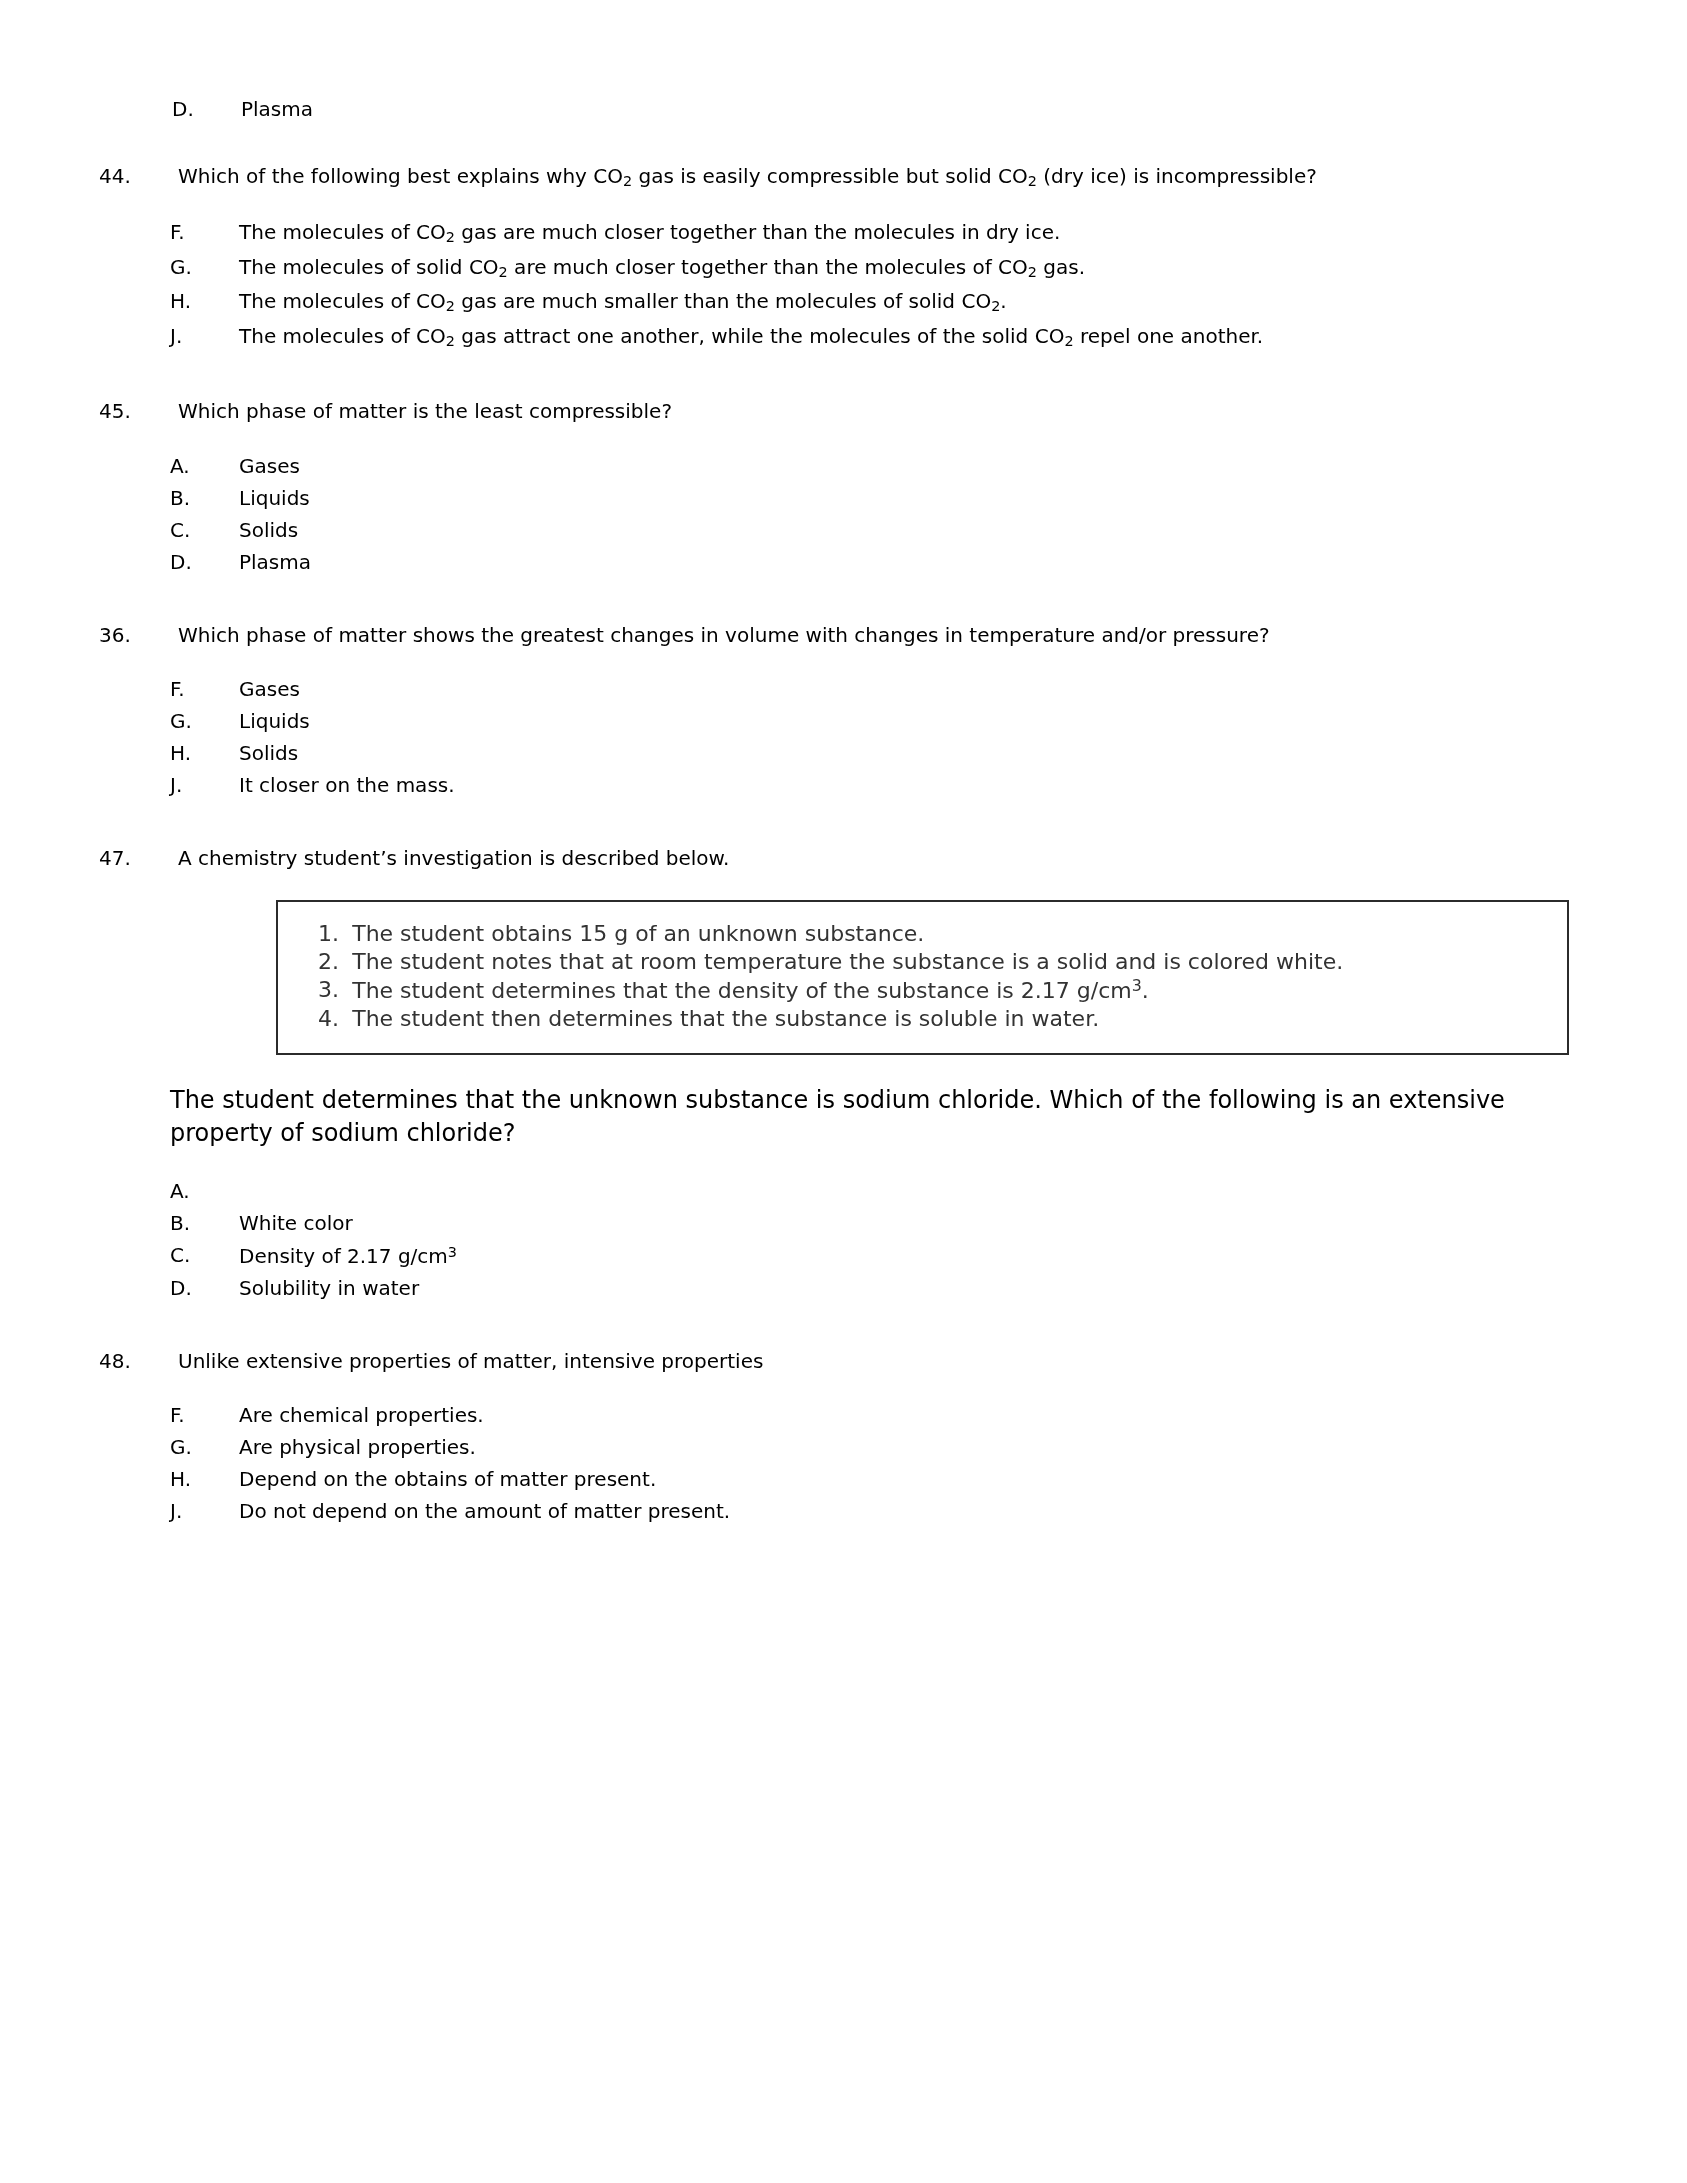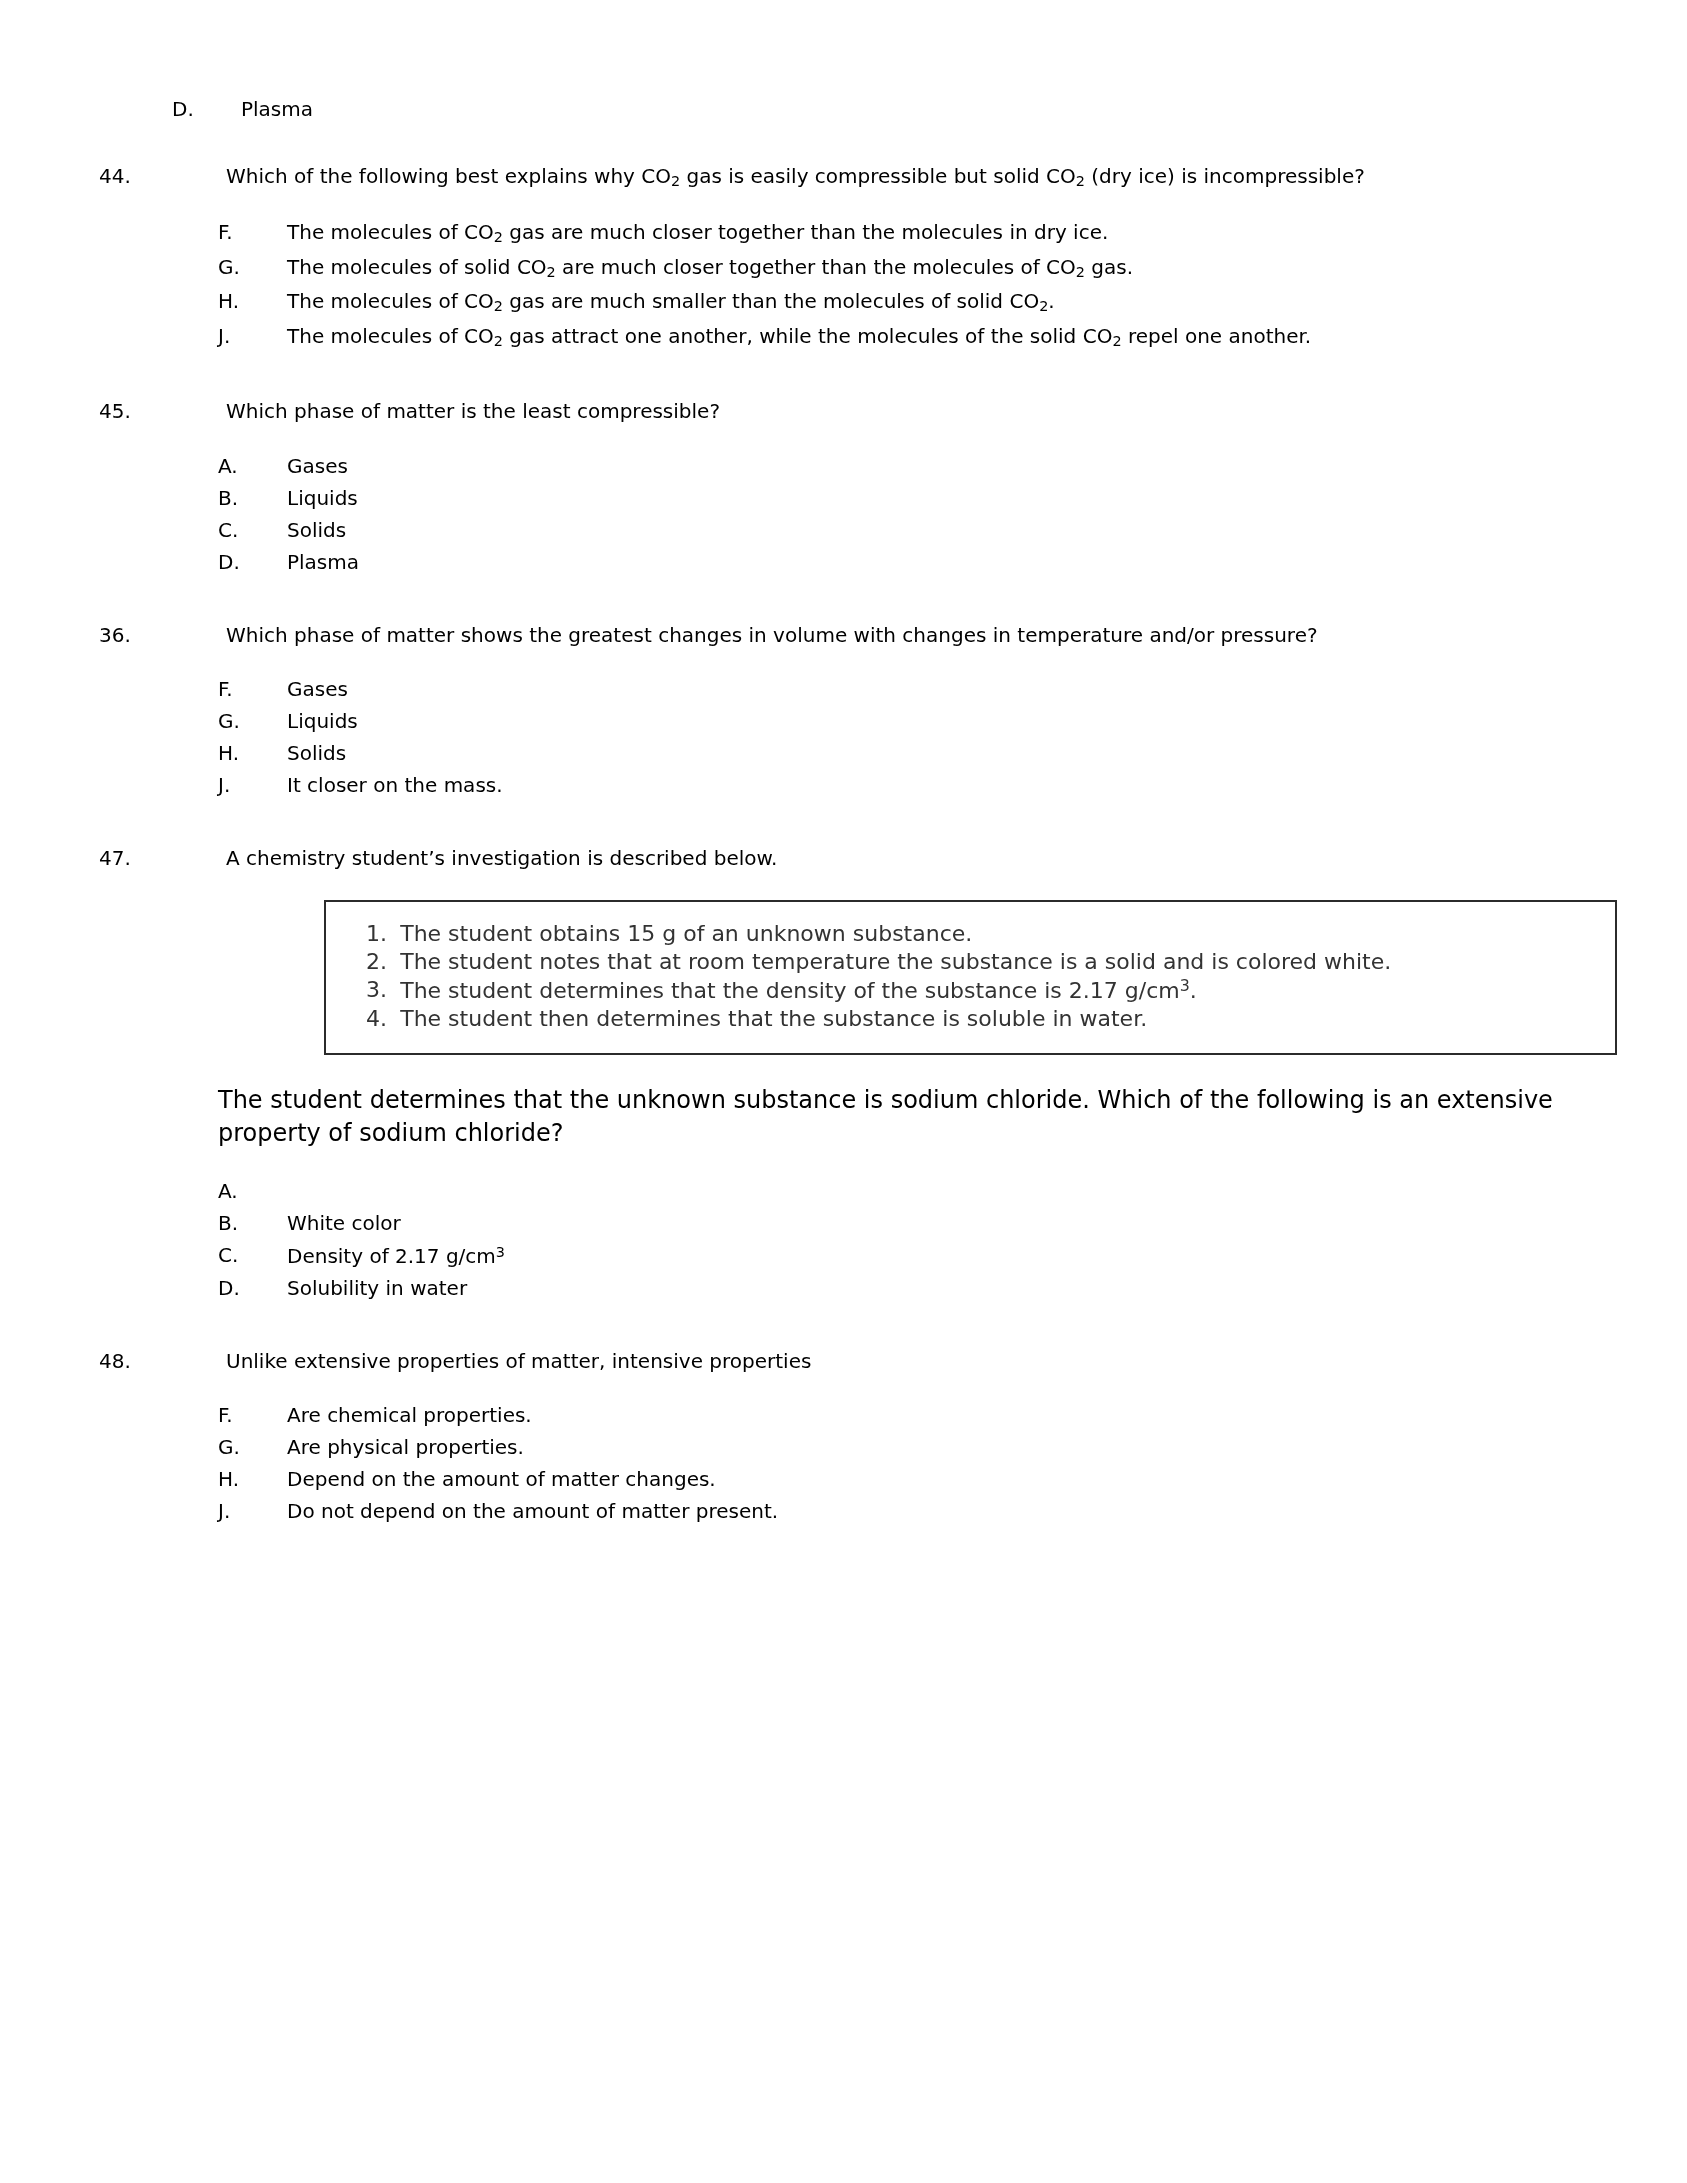--- a/index.html
+++ b/index.html
@@ -28,21 +28,20 @@
     display: flex;
   }
   .orphan-choice .lbl {
     width: 69px;
     flex: 0 0 69px;
   }
   .question {
     margin-top: 44px;
     display: flex;
     align-items: flex-start;
-    gap: 48px;
   }
   .q-num {
     width: 71px;
     flex: 0 0 71px;
     font-size: 20px;
     line-height: 1.38;
     text-align: left;
   }
   .q-body {
     flex: 1 1 auto;
@@ -245,21 +244,21 @@
             <div class="choice">
               <span class="lbl">F.</span>
               <span class="txt">Are chemical properties.</span>
             </div>
             <div class="choice">
               <span class="lbl">G.</span>
               <span class="txt">Are physical properties.</span>
             </div>
             <div class="choice">
               <span class="lbl">H.</span>
-              <span class="txt">Depend on the amount of matter changes.</span>
+              <span class="txt">Depend on the obtains of matter present.</span>
             </div>
             <div class="choice">
               <span class="lbl">J.</span>
               <span class="txt">Do not depend on the amount of matter present.</span>
             </div>
           </div>
         </div>
       </div>
     </div>
 

